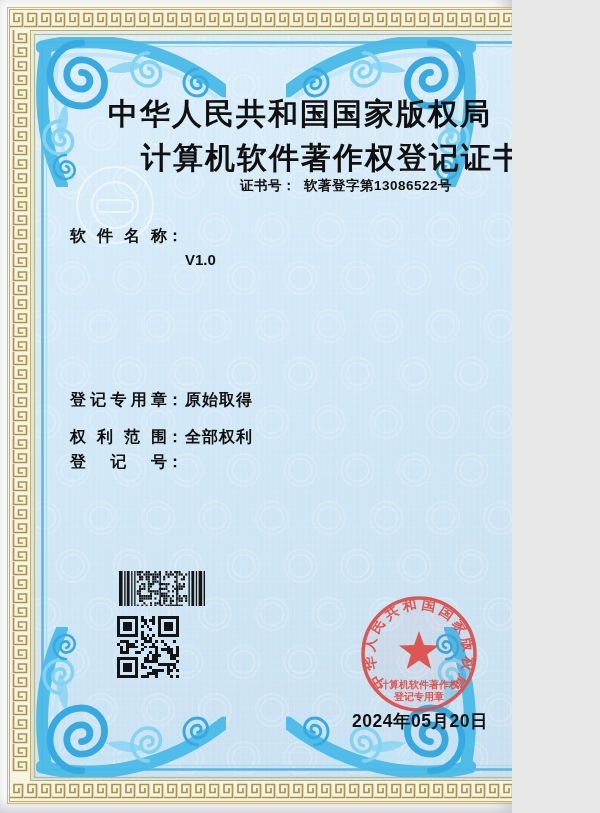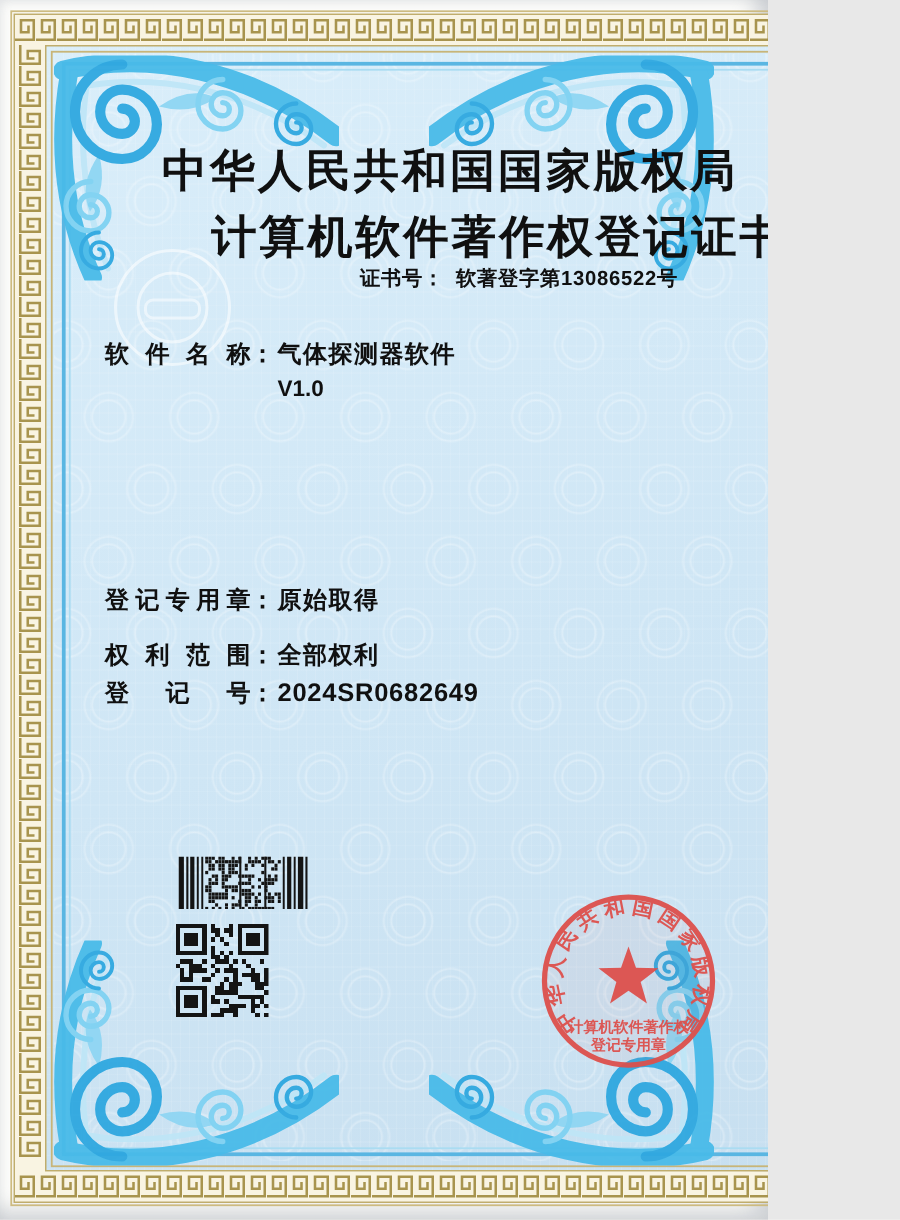--- a/index.html
+++ b/index.html
@@ -359,38 +359,36 @@
 
     <div class="authority">中华人民共和国国家版权局</div>
     <div class="doc-title">计算机软件著作权登记证书</div>
 
     <div class="certno">
       <span class="lbl">证书号：</span><span>软著登字第13086522号</span>
     </div>
 
     <div class="row row-name">
       <span class="fld-label">软件名称</span><span>：</span>
-      <span class="fld-value">气体探测器软件</span>
     </div>
     <div class="version-line">V1.0</div>
 
 
     <div class="row row-acq">
       <span class="fld-label">登记专用章</span><span>：</span>
       <span class="fld-value">原始取得</span>
     </div>
 
     <div class="row row-scope">
       <span class="fld-label">权利范围</span><span>：</span>
       <span class="fld-value">全部权利</span>
     </div>
 
     <div class="row row-reg">
       <span class="fld-label">登记号</span><span>：</span>
-      <span class="fld-value">2024SR0682649</span>
     </div>
 
 
     <svg id="barcode-svg" class="barcode" viewBox="0 0 88 35" preserveAspectRatio="none">
         <rect x="0" y="0" width="3.6" height="35" fill="#141414"></rect>
         <rect x="5.2" y="0" width="1.4" height="35" fill="#141414"></rect>
         <rect x="7.8" y="0" width="2.8" height="35" fill="#141414"></rect>
         <rect x="12.2" y="0" width="1.3" height="35" fill="#141414"></rect>
         <rect x="15.2" y="0" width="1.3" height="35" fill="#141414"></rect>
         <rect x="69.5" y="0" width="1.3" height="35" fill="#141414"></rect>
@@ -699,15 +697,16 @@
       <circle cx="61" cy="61" r="56" fill="rgba(222,79,75,0.05)" stroke="#dd4f4b" stroke-width="3.5"></circle>
       <path id="sealArc" d="M29.2,92.8 A45,45 0 1 1 92.8,92.8" fill="none"></path>
       <text font-size="14" font-weight="bold" fill="#dd4f4b">
         <textPath href="#sealArc" startOffset="2" textLength="208">中华人民共和国国家版权局</textPath>
       </text>
       <polygon fill="#dd4f4b" points="61,38 66,52.1 81,52.5 69.1,61.6 73.3,76 61,67.5 48.7,76 52.9,61.6 41,52.5 56,52.1"></polygon>
       <text x="61" y="95" text-anchor="middle" font-size="10" font-weight="bold" fill="#dd4f4b">计算机软件著作权</text>
       <text x="61" y="107" text-anchor="middle" font-size="10" font-weight="bold" fill="#dd4f4b">登记专用章</text>
     </svg>
 
+    <div class="issue-date">2024年05月20日</div>
 
   </div>
 </div>
 
 </body></html>

